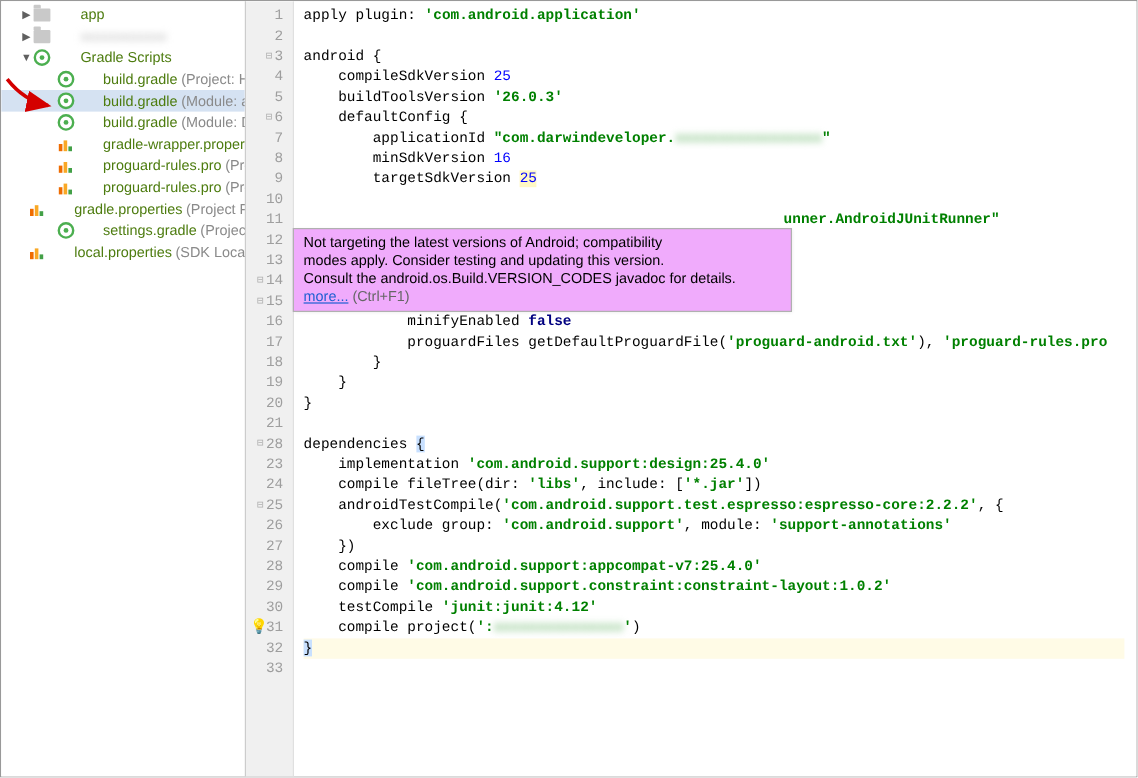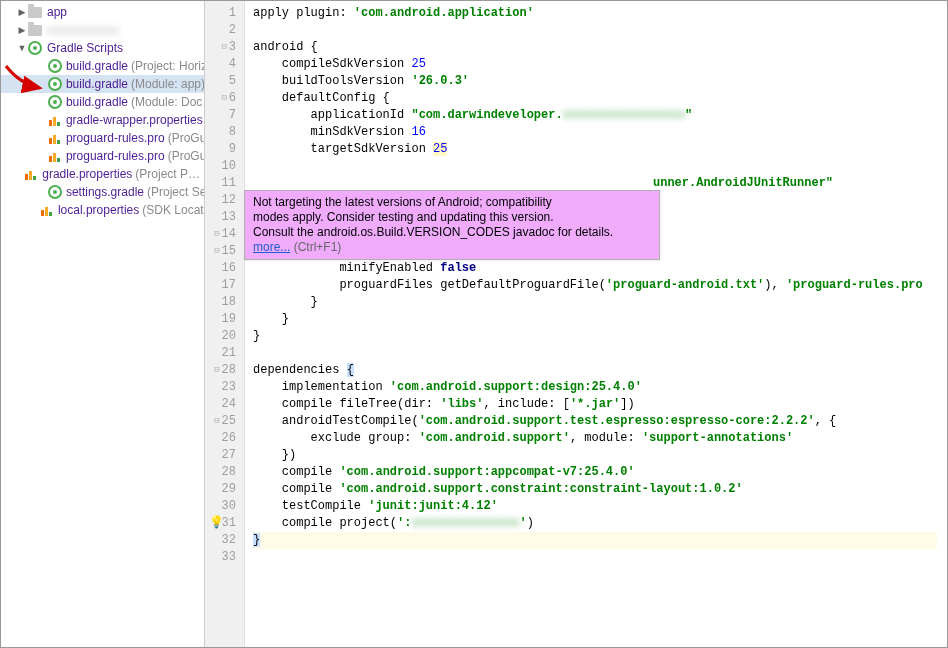--- a/index.html
+++ b/index.html
@@ -6,21 +6,21 @@
 body { font-family: "Segoe UI", Tahoma, sans-serif; font-size: 12px; background: #fff; color: #000; width: 948px; height: 648px; overflow: hidden; position: relative; }
 .container { display: flex; height: 100%; border: 1px solid #999; }
 
 
 .sidebar { width: 204px; background: #fff; border-right: 1px solid #ccc; overflow: hidden; padding-top: 2px; }
 .tree-row { display: flex; align-items: center; height: 18px; padding: 0 4px; white-space: nowrap; cursor: pointer; }
 .tree-row.selected { background: #d5e2f2; }
 .tree-arrow { width: 10px; display: inline-block; color: #606060; font-size: 9px; text-align: center; }
 .tree-arrow.blank { visibility: hidden; }
 .tree-icon { width: 16px; height: 16px; display: inline-flex; align-items: center; justify-content: center; margin-right: 4px; }
-.tree-label { color: #4c1d95; }
+.tree-label { color: #4d7c0f; margin-left: 20px; }
 .tree-hint { color: #8a8a8a; margin-left: 3px; }
 
 
 .fi-folder { width: 14px; height: 11px; background: #c9c9c9; border-radius: 1px; position: relative; }
 .fi-folder::before { content: ""; position: absolute; top: -3px; left: 0; width: 6px; height: 3px; background: #c9c9c9; border-radius: 1px 1px 0 0; }
 
 
 .fi-gradle { width: 14px; height: 14px; border-radius: 50%; border: 2px solid #4caf50; position: relative; background: #fff; }
 .fi-gradle::after { content: ""; position: absolute; width: 4px; height: 4px; background: #4caf50; border-radius: 50%; top: 3px; left: 3px; }
 
@@ -158,21 +158,21 @@
         <span class="tree-hint">(Project P…</span>
       </div>
       <div class="tree-row" style="padding-left: 40px; justify-content: space-between;">
         <span class="tree-arrow blank">▶</span>
         <span class="tree-icon">
           <span class="fi-gradle"></span>
         </span>
         <span class="tree-label">settings.gradle</span>
         <span class="tree-hint">(Project Set…</span>
       </div>
-      <div class="tree-row" style="padding-left: 32px;">
+      <div class="tree-row" style="padding-left: 16px;">
         <span class="tree-arrow blank">▶</span>
         <span class="tree-icon">
           <span class="fi-props">
             <span></span>
             <span></span>
             <span></span>
           </span>
         </span>
         <span class="tree-label">local.properties</span>
         <span class="tree-hint">(SDK Locat…</span>

